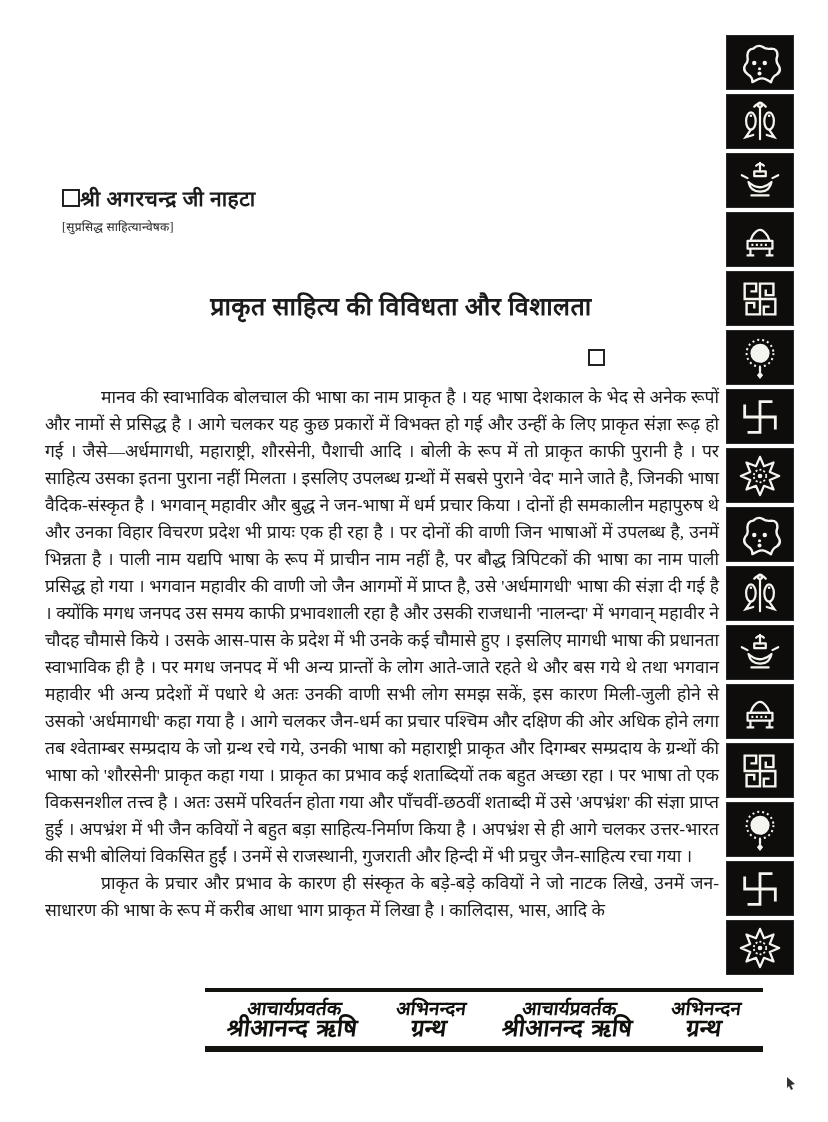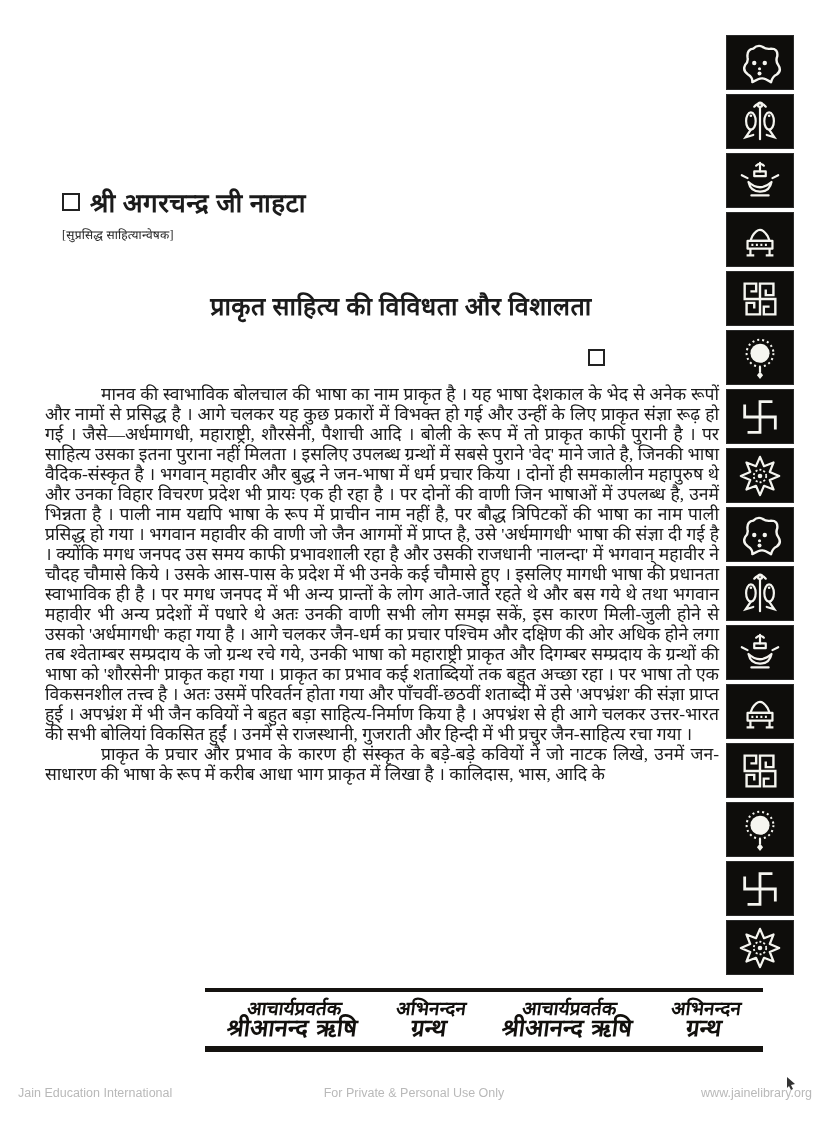--- a/index.html
+++ b/index.html
@@ -3,34 +3,34 @@
 <meta charset="utf-8">
 <style>
   html,body{margin:0;padding:0;background:#e8e8e4;}
   #page{
     position:relative; width:828px; height:1122px; margin:0 auto;
     background:#ffffff; overflow:hidden;
     font-family:"Liberation Serif","DejaVu Serif",serif; color:#1b1b1b;
   }
   
   #author{position:absolute; left:62px; top:184px;}
-  #author .name{font-size:26px; font-weight:bold; letter-spacing:.5px; display:flex; align-items:center; gap:10px;}
+  #author .name{font-size:21px; font-weight:bold; letter-spacing:.5px; display:flex; align-items:center; }
   #author .bullet{width:14px; height:14px; border:2px solid #222; display:inline-block; background:#fff;}
   #author .note{font-size:12px; margin-top:6px; letter-spacing:.3px;}
   
   #title{
     position:absolute; left:45px; top:288px; width:672px;
     text-align:center; padding-left:40px; box-sizing:border-box;
     font-size:25px; font-weight:bold; letter-spacing:.5px;
   }
   #title-box{position:absolute; left:588px; top:349px; width:13px; height:13px; border:2px solid #222;}
   
   #body{
     position:absolute; left:45px; top:384px; width:674px;
-    font-size:17.5px; line-height:20px; text-align:justify;
+    font-size:17.5px; line-height:27px; text-align:justify;
   }
   #body p{margin:0; text-indent:56px;}
   
   #strip{
     position:absolute; left:726px; top:35px; width:68px;
     display:flex; flex-direction:column; gap:4px;
   }
   .mblock{
     width:68px; height:55px; background:#0e0d0b;
     display:flex; align-items:center; justify-content:center;
@@ -269,23 +269,18 @@
     <div class="band-unit">
       <div class="t">आचार्यप्रवर्तक</div>
       <div class="b">श्रीआनन्द ऋषि</div>
     </div>
     <div class="band-unit">
       <div class="t">अभिनन्दन</div>
       <div class="b">ग्रन्थ</div>
     </div>
   </div>
 
-  <div id="footer">
-    <span class="fl">Jain Education International</span>
-    <span class="fc">For Private &amp; Personal Use Only</span>
-    <span class="fr">www.jainelibrary.org</span>
-  </div>
 
   <svg id="cursor" viewBox="0 0 10 14">
     <polygon points="1,0 9,7 5,8 7,12 5,13 3,9 1,11" fill="#333"></polygon>
   </svg>
 
 </div>
 
 </body></html>

